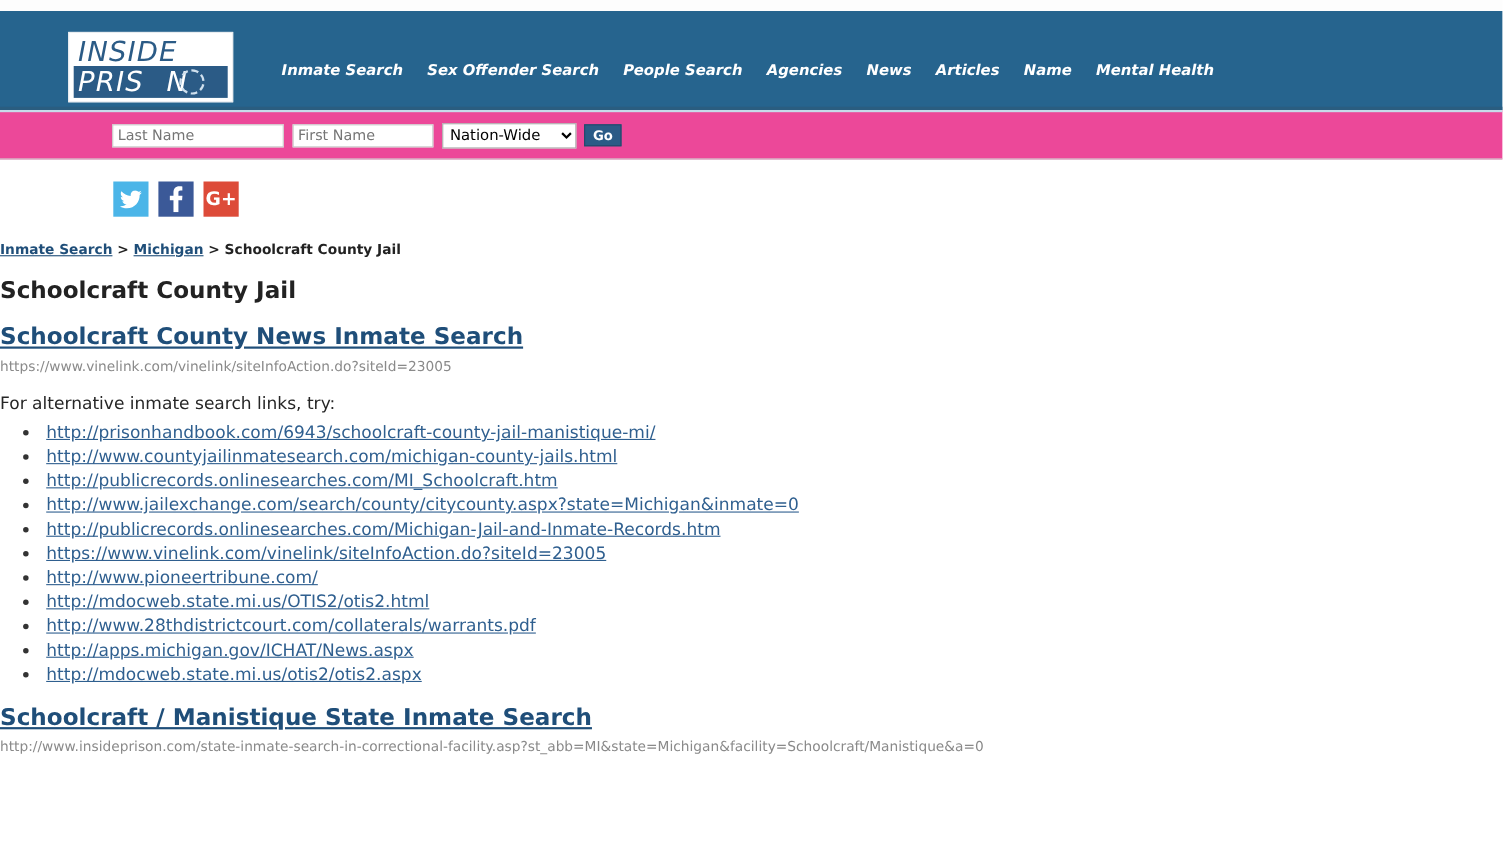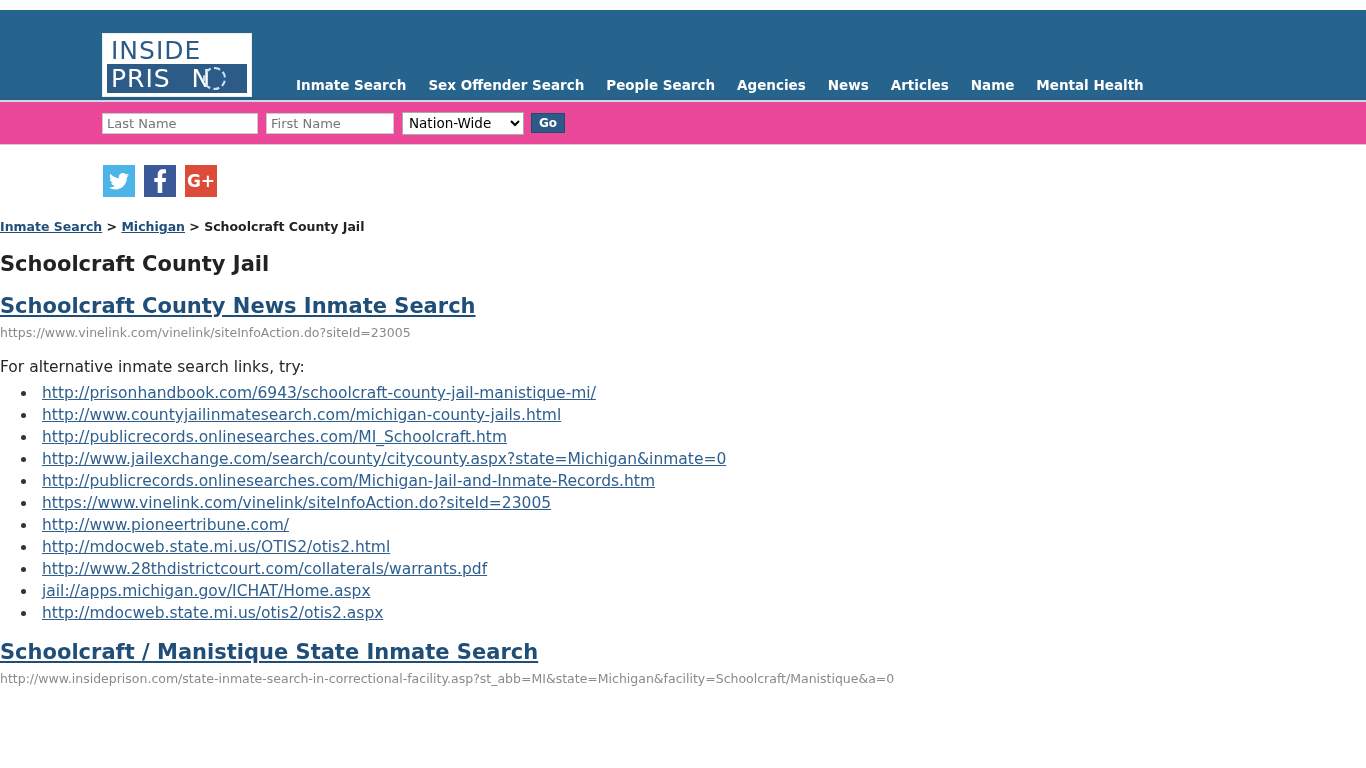--- a/index.html
+++ b/index.html
@@ -25,23 +25,24 @@
   .site-header {
     background: #26648e;
     height: 90px;
     width: 100%;
     position: relative;
     border-bottom: 3px solid #2a5d80;
   }
   .header-inner {
     position: relative;
     height: 100%;
-    padding-left: 102px;
-    display: flex;
-    align-items: flex-end;
+    padding-left: 62px;
+    display: flex;
+    align-items: center;
+    font-style: italic;
   }
 
   
   .logo {
     width: 150px;
     height: 64px;
     margin-top: 14px;
     background: #ffffff;
     border: 1px solid #e9edf0;
     padding: 3px 4px 3px 4px;
@@ -321,21 +322,21 @@
   <ul class="link-list">
     <li><a href="#">http://prisonhandbook.com/6943/schoolcraft-county-jail-manistique-mi/</a></li>
     <li><a href="#">http://www.countyjailinmatesearch.com/michigan-county-jails.html</a></li>
     <li><a href="#">http://publicrecords.onlinesearches.com/MI_Schoolcraft.htm</a></li>
     <li><a href="#">http://www.jailexchange.com/search/county/citycounty.aspx?state=Michigan&amp;inmate=0</a></li>
     <li><a href="#">http://publicrecords.onlinesearches.com/Michigan-Jail-and-Inmate-Records.htm</a></li>
     <li><a href="#">https://www.vinelink.com/vinelink/siteInfoAction.do?siteId=23005</a></li>
     <li><a href="#">http://www.pioneertribune.com/</a></li>
     <li><a href="#">http://mdocweb.state.mi.us/OTIS2/otis2.html</a></li>
     <li><a href="#">http://www.28thdistrictcourt.com/collaterals/warrants.pdf</a></li>
-    <li><a href="#">jail://apps.michigan.gov/ICHAT/Home.aspx</a></li>
+    <li><a href="#">http://apps.michigan.gov/ICHAT/News.aspx</a></li>
     <li><a href="#">http://mdocweb.state.mi.us/otis2/otis2.aspx</a></li>
   </ul>
 
   <h2 class="section-link">
     <a href="#">Schoolcraft / Manistique State Inmate Search</a>
   </h2>
   <div class="url-note">http://www.insideprison.com/state-inmate-search-in-correctional-facility.asp?st_abb=MI&amp;state=Michigan&amp;facility=Schoolcraft/Manistique&amp;a=0</div>
 
 </main>
 

